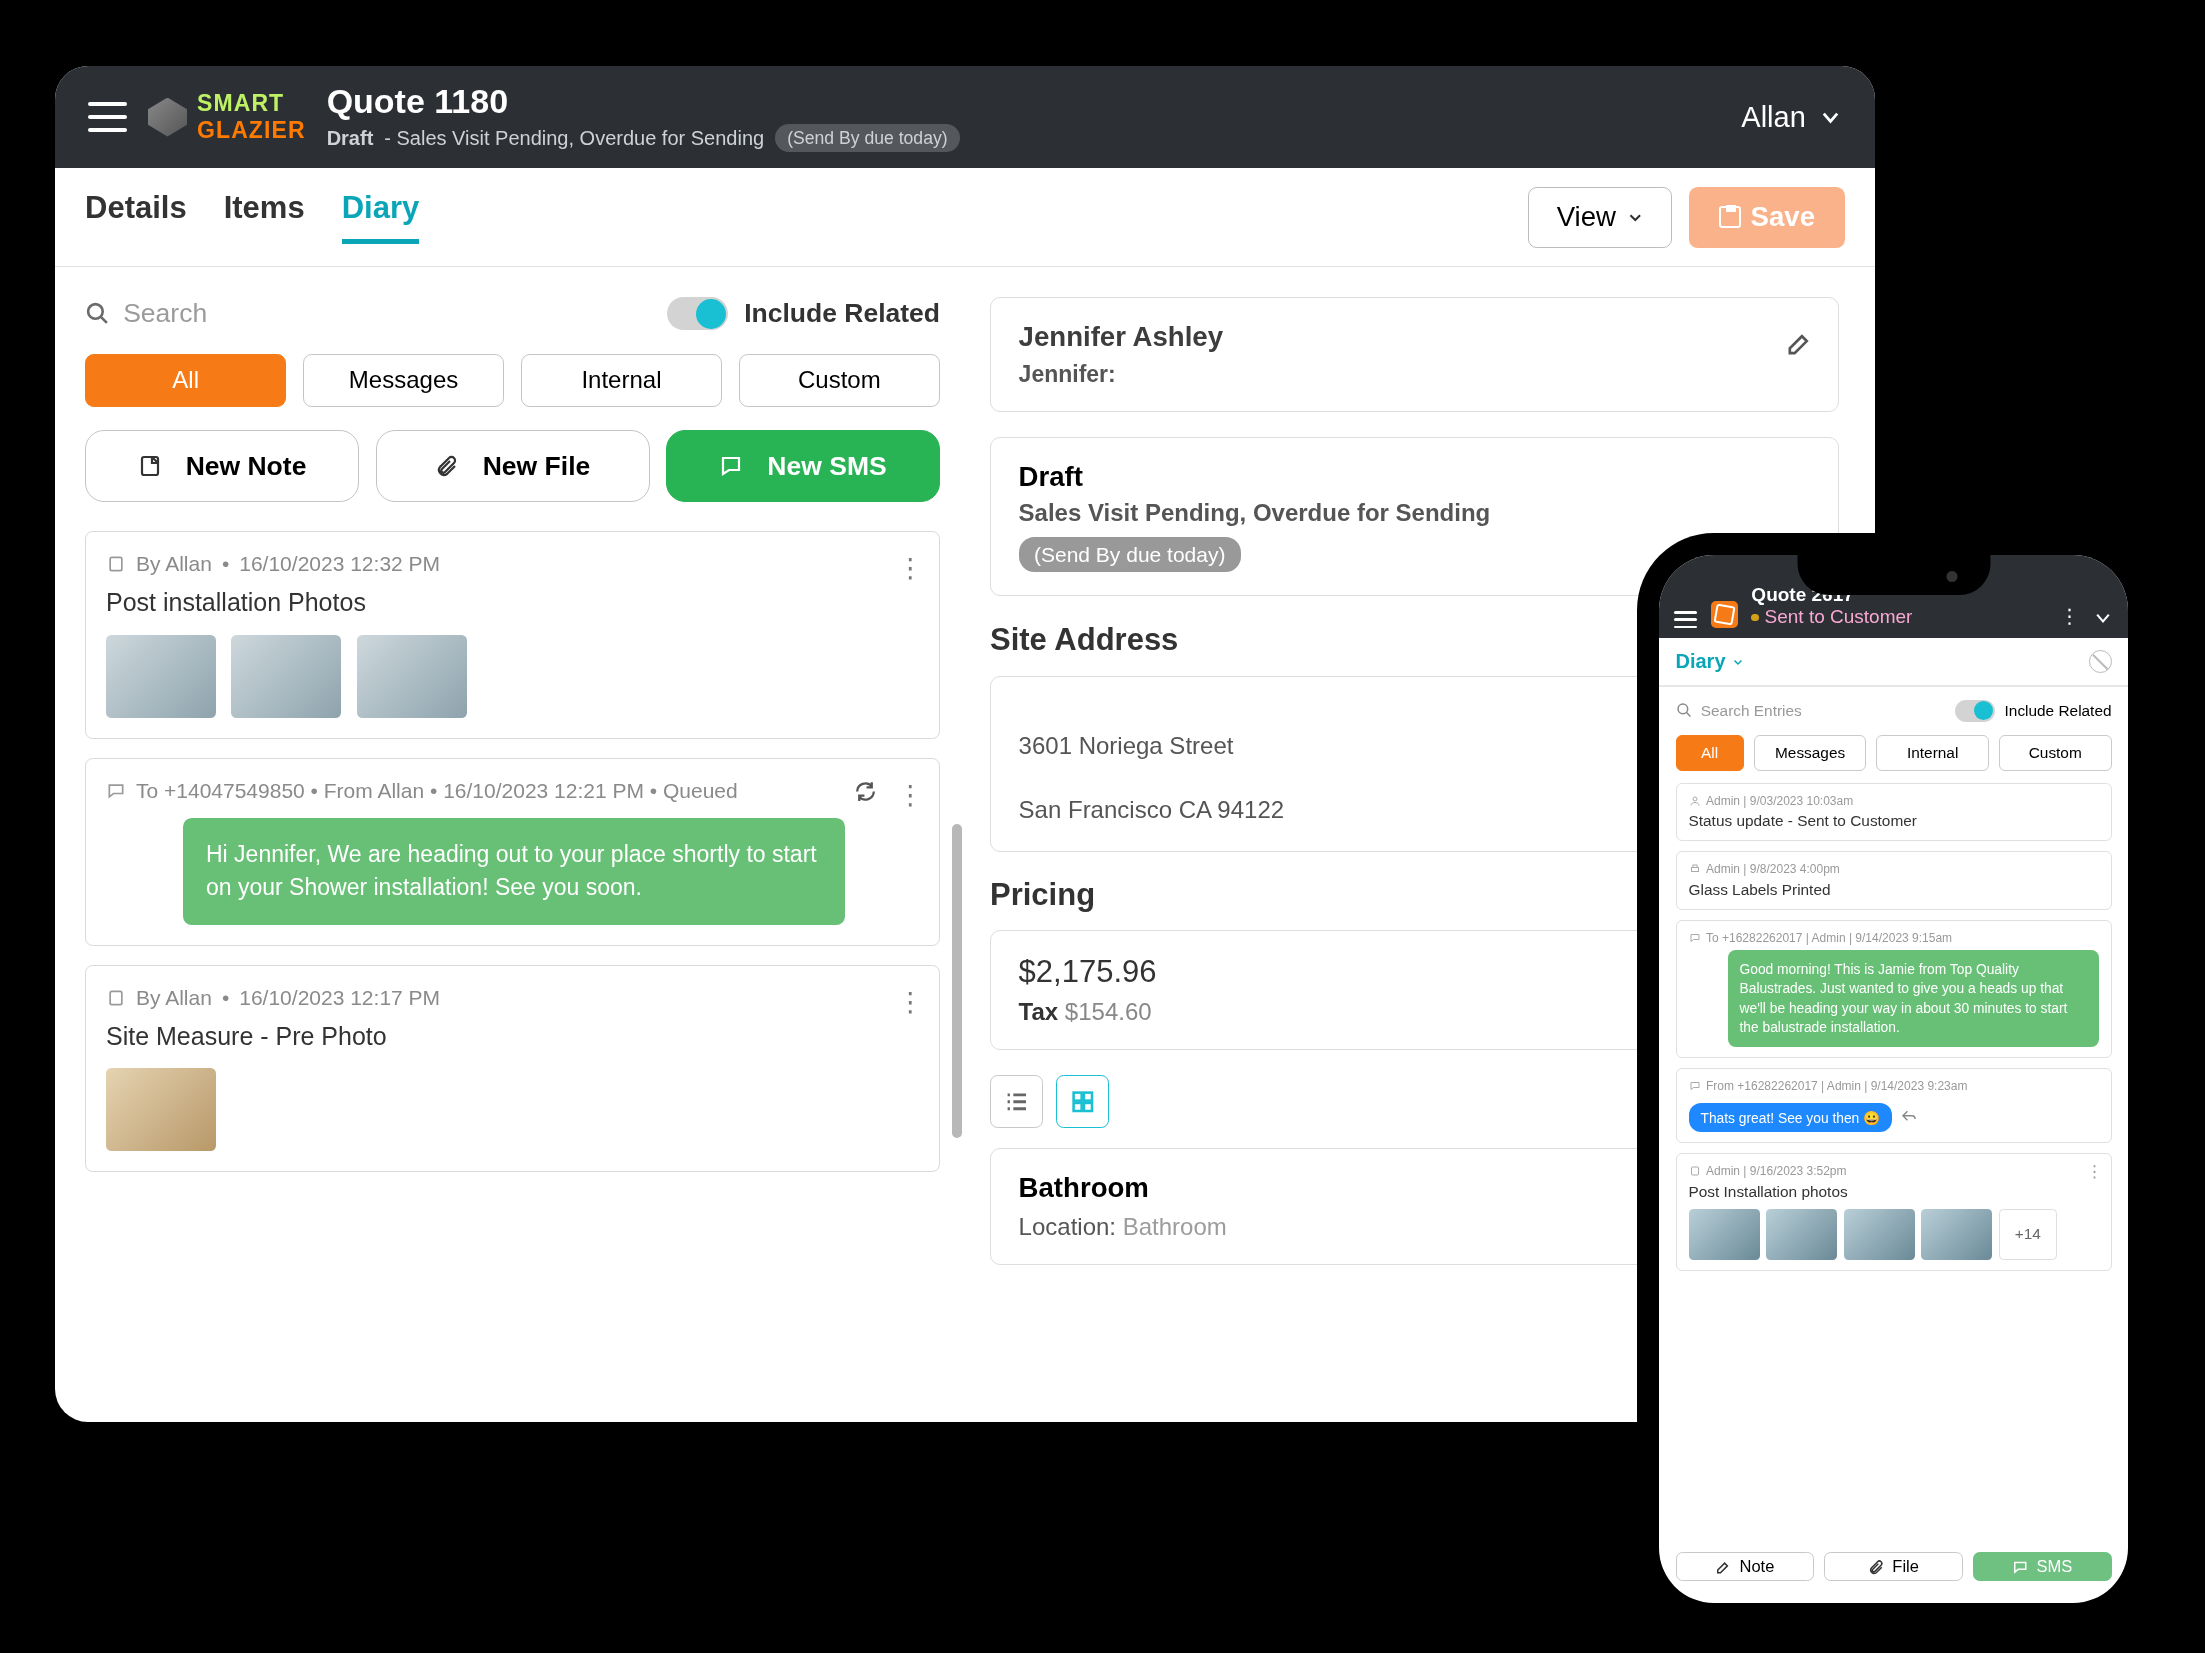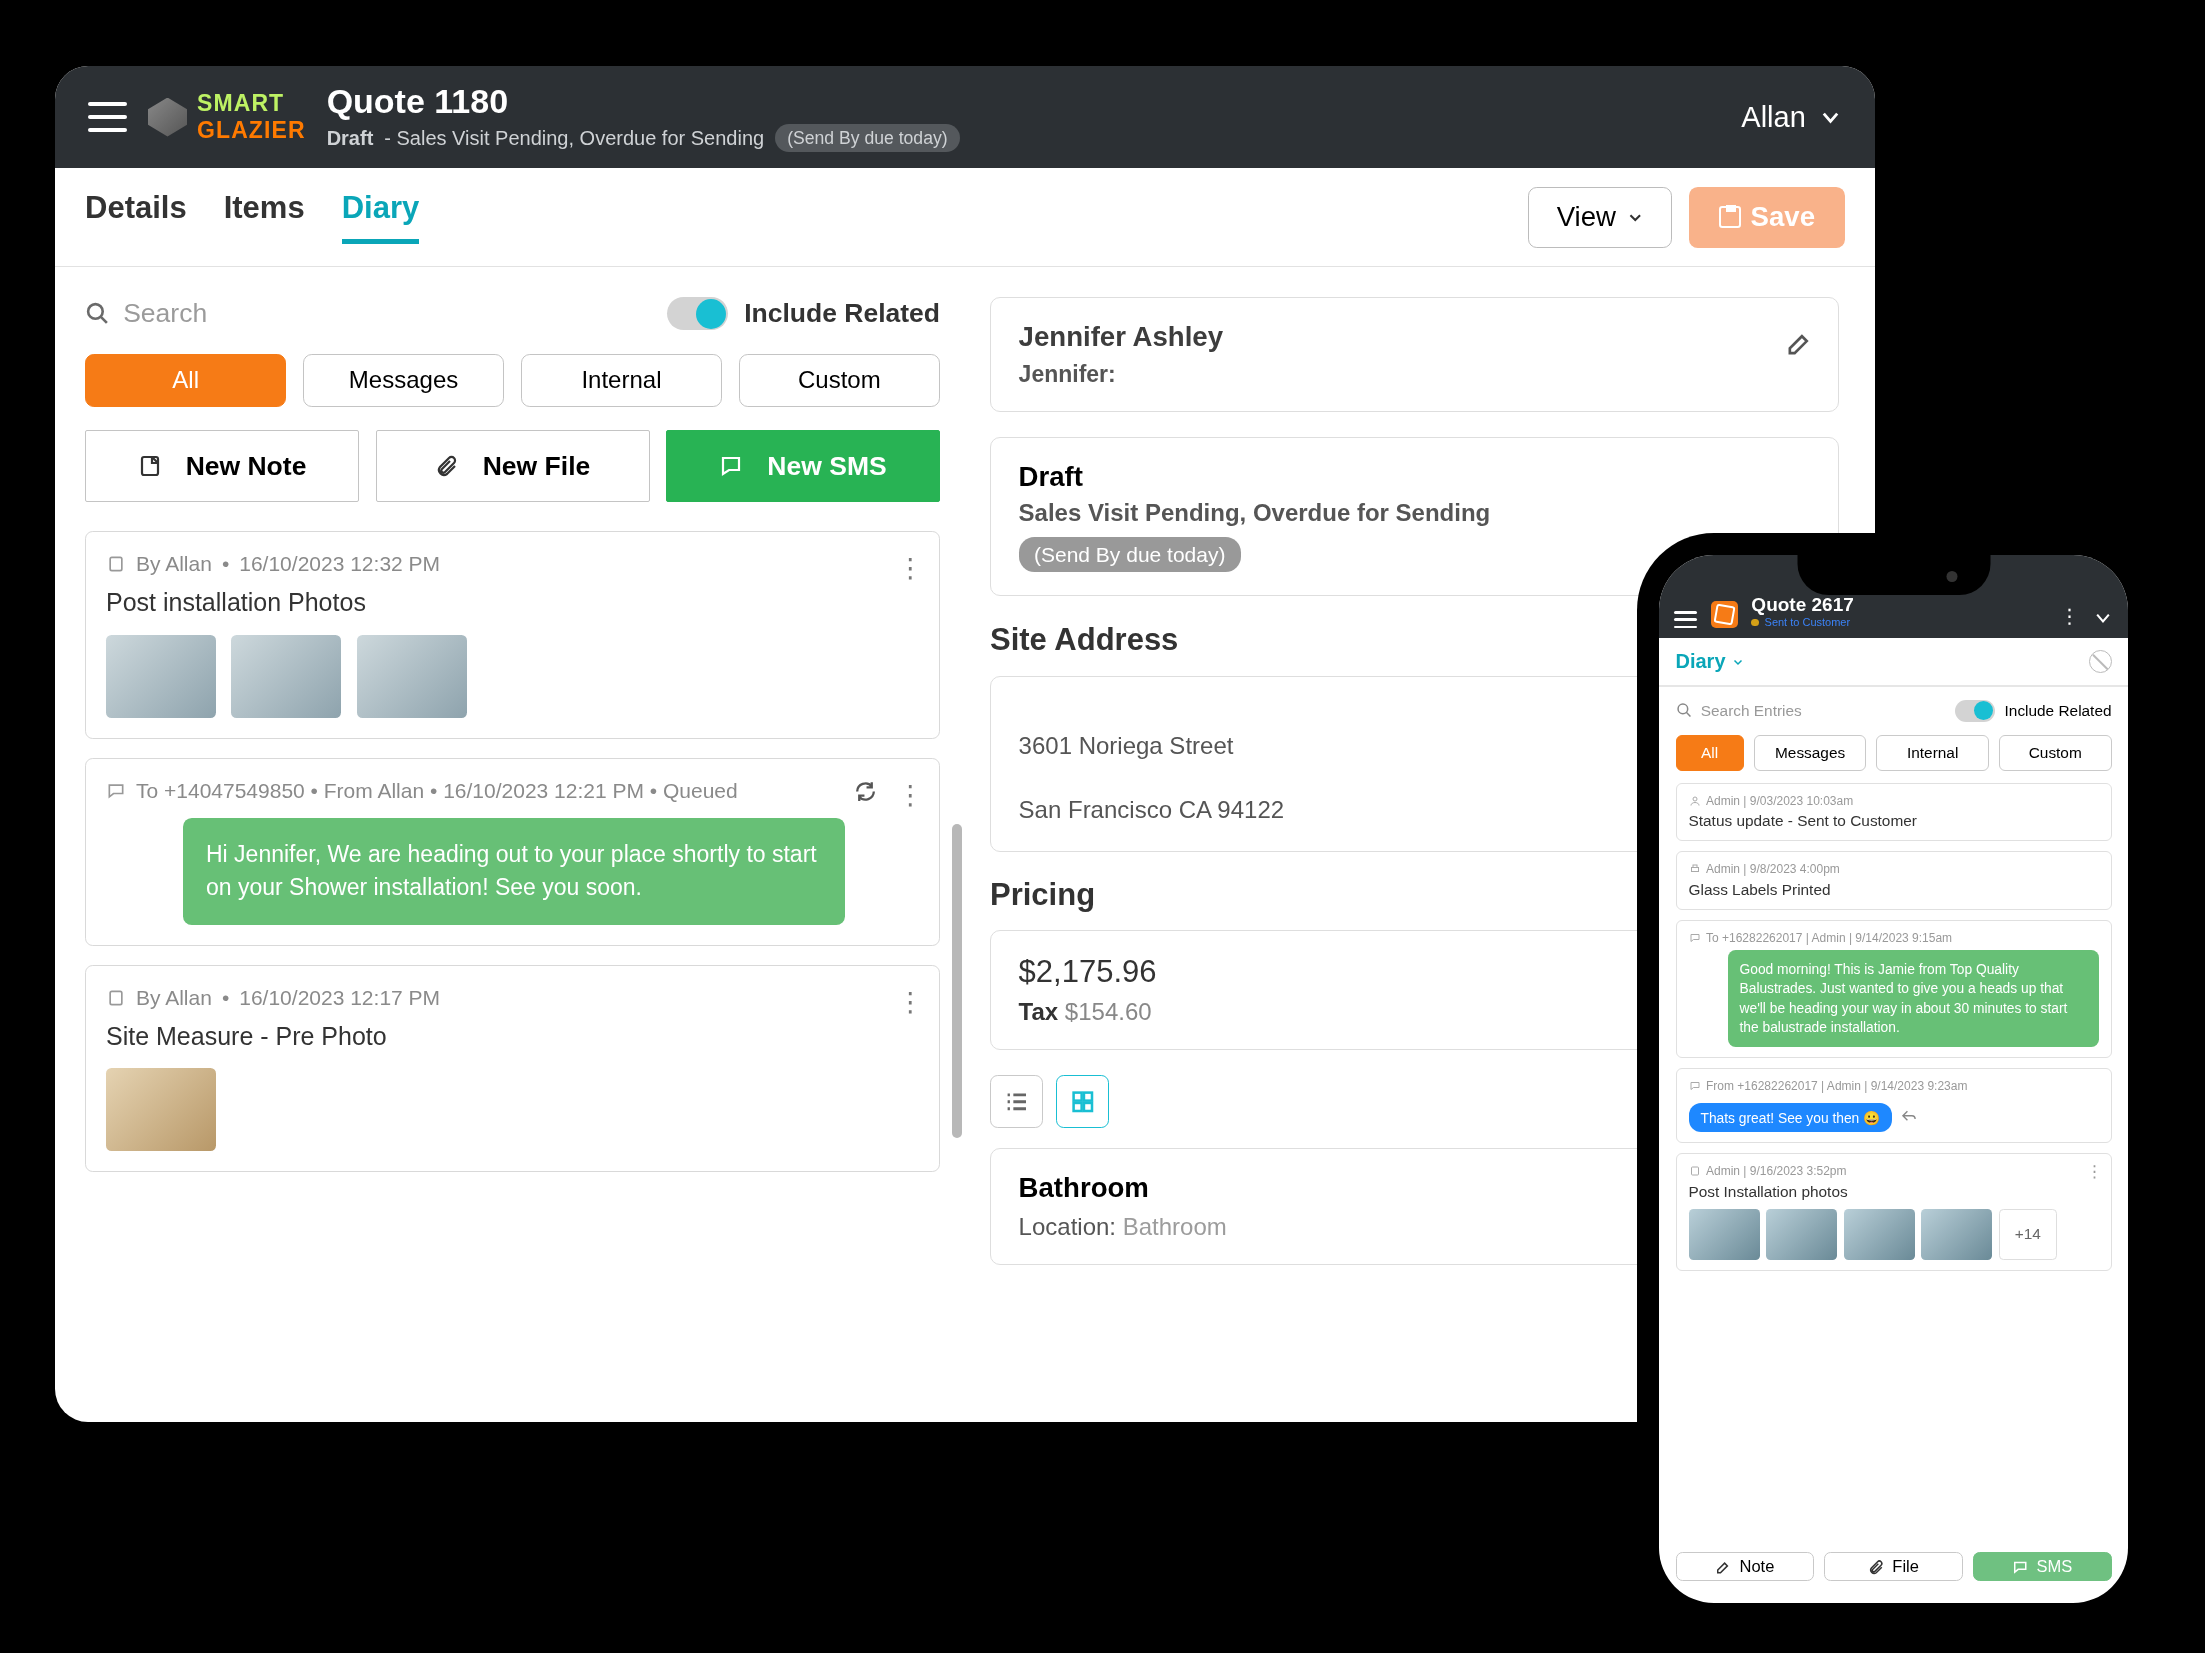--- a/index.html
+++ b/index.html
@@ -53,21 +53,21 @@
   .t-search-row{display:flex;align-items:center;gap:16.5px;margin-bottom:24px;}
   .t-search{flex:1;display:flex;align-items:center;gap:13.2px;font-size:26.5px;color:#9b9b9b;}
   .t-search svg{width:25px;height:25px;stroke:#6a6a6a;}
   .t-toggle{width:61px;height:33px;background:#d3d3d3;border-radius:33px;position:relative;cursor:pointer;}
   .t-toggle .knob{position:absolute;width:30px;height:30px;border-radius:50%;background:#19bfd3;top:1.7px;right:1.7px;}
   .t-inc{font-size:26.5px;font-weight:600;color:#333;}
   .t-filter-row{display:flex;gap:16.5px;margin-bottom:23px;}
   .t-filter{flex:1;text-align:center;border:1.7px solid #c4c4c4;border-radius:8.8px;height:53px;line-height:50px;font-size:24px;font-weight:500;cursor:pointer;}
   .t-filter.active{background:#f67b16;border-color:#f67b16;color:#fff;}
   .t-btn-row{display:flex;gap:16.5px;margin-bottom:29px;}
-  .t-bigbtn{flex:1;border:1.7px solid #c4c4c4;border-radius:2px;height:72px;display:flex;align-items:center;justify-content:center;gap:24px;font-size:26.5px;font-weight:600;cursor:pointer;}
+  .t-bigbtn{flex:1;border:1.7px solid #c4c4c4;border-radius:19px;height:72px;display:flex;align-items:center;justify-content:center;gap:24px;font-size:26.5px;font-weight:600;cursor:pointer;}
   .t-bigbtn.green{background:#28b354;border-color:#28b354;color:#fff;}
   .t-entry{border:1.7px solid #d9d9d9;border-radius:7.7px;padding:20px;margin-bottom:19px;position:relative;}
   .t-entry-meta{font-size:21px;color:#8a8a8a;display:flex;align-items:center;gap:10px;margin-bottom:12px;}
   .t-entry-meta svg{width:20px;height:20px;}
   .t-entry-title{font-size:25px;font-weight:500;color:#333;margin-bottom:17.6px;}
   .t-thumbs{display:flex;gap:15.4px;}
   .t-thumb{width:110px;height:83px;background:linear-gradient(135deg,#cdd8dc,#8ea3ad);border-radius:5.5px;}
   .kebab{position:absolute;top:20px;right:16.5px;cursor:pointer;color:#777;font-size:26.5px;letter-spacing:-1.1px;}
   .t-sms-bubble{background:#67c076;color:#fff;border-radius:8.8px;padding:20px 23px;margin-top:15.4px;font-size:23px;line-height:1.45;max-width:662px;margin-left:77px;}
   .t-refresh{position:absolute;top:20px;right:61px;cursor:pointer;}
@@ -104,21 +104,21 @@
   .notch{position:absolute;top:0;left:50%;transform:translateX(-50%);width:193px;height:40px;background:#000;border-radius:0 0 31px 31px;z-index:10;}
   .notch::after{content:"";position:absolute;right:33px;top:15.4px;width:11px;height:11px;background:#333;border-radius:50%;}
 
   .p-header{background:#2c3034;color:#fff;height:83px;display:flex;align-items:flex-end;padding:0 15.4px 10px;gap:13.2px;}
   .p-hamb{display:flex;flex-direction:column;gap:4.4px;cursor:pointer;}
   .p-hamb span{width:23px;height:2.8px;background:#fff;border-radius:1.7px;}
   .p-logo{width:27.6px;height:27.6px;background:#f67b16;border-radius:5px;display:flex;align-items:center;justify-content:center;}
   .p-logo::after{content:"";width:15.4px;height:15.4px;border:2.2px solid #fff;border-radius:2.8px;transform:rotate(10deg);}
   .p-title-block{flex:1;}
   .p-title{font-weight:700;font-size:19px;}
-  .p-sub{font-size:11px;display:flex;align-items:center;gap:5.5px;color:#3b82f6;}
+  .p-sub{font-size:19px;display:flex;align-items:center;gap:5.5px;color:#f9a8d4;}
   .p-sub .dot{width:7.7px;height:7.7px;background:#d4a017;border-radius:50%;}
   .p-kebab{color:#fff;font-size:20px;cursor:pointer;}
   .p-chev{color:#fff;cursor:pointer;}
 
   .p-diary-row{display:flex;align-items:center;padding:12px 16.5px;}
   .p-diary{color:#0aa6b8;font-size:20px;font-weight:600;display:flex;align-items:center;gap:6.6px;cursor:pointer;flex:1;}
   .p-forb{width:23px;height:23px;border:1.7px solid #bbb;border-radius:50%;position:relative;}
   .p-forb::after{content:"";position:absolute;width:100%;height:1.7px;background:#bbb;top:50%;left:0;transform:translateY(-50%) rotate(45deg);}
   .p-div{height:1.1px;background:#e6e6e6;}
 

